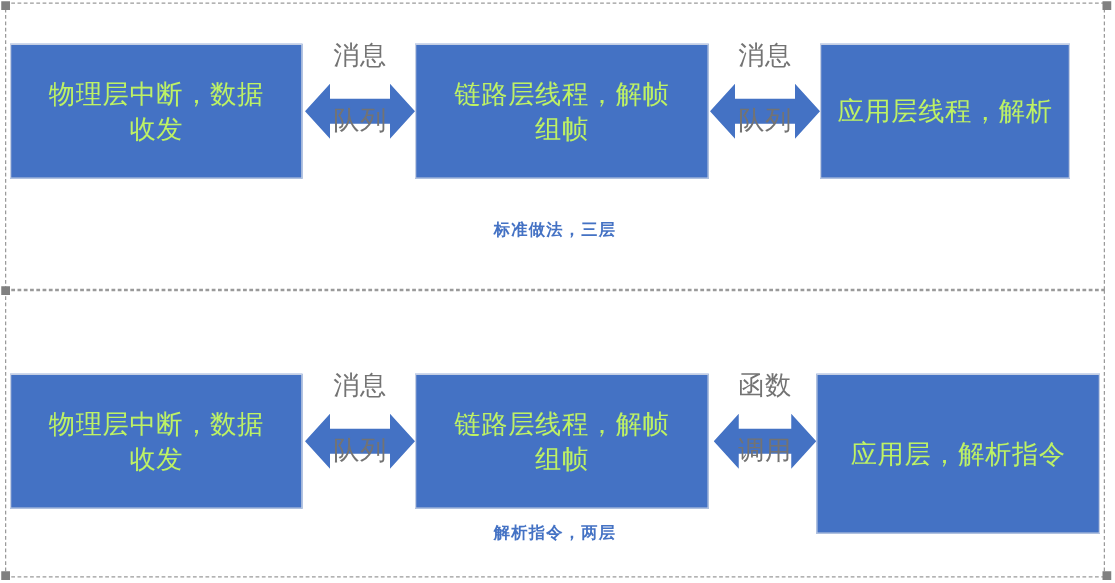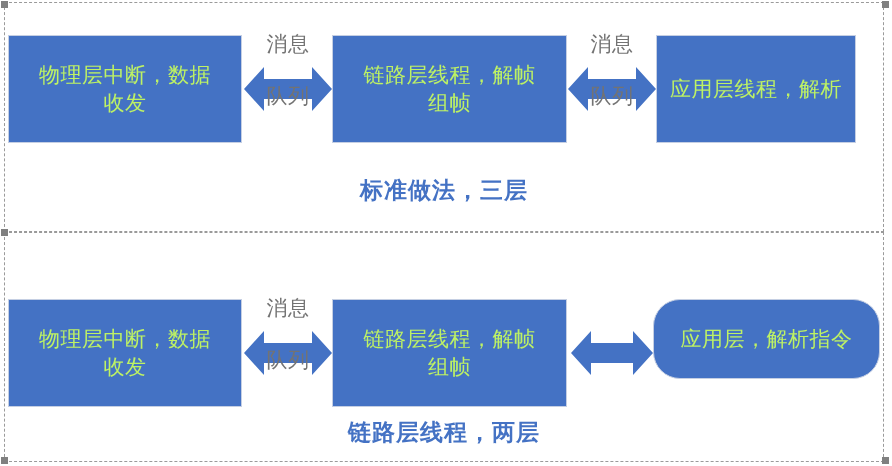--- a/index.html
+++ b/index.html
@@ -64,21 +64,21 @@
     text-align:center;
     letter-spacing:0.5px;
     white-space:pre-line;
   }
 
   
   .caption{
     position:absolute;
     color:#4472C4;
     font-weight:bold;
-    font-size:23px;
+    font-size:13px;
     letter-spacing:1px;
     text-align:center;
     width:100%;
     left:0;
   }
 </style>
 </head>
 <body>
 
 <div class="canvas">
@@ -152,29 +152,33 @@
         <span>链路层线程，解帧</span>
         <span>组帧</span>
       </div>
     </div>
 
     <div class="arrow" style="left:566px;top:96px;width:82px;height:48px;">
       <svg width="82" height="48" viewBox="0 0 82 48">
         <polygon points="0,24 20,2 20,14 62,14 62,2 82,24 62,46 62,34 20,34 20,46" fill="#4472C4"></polygon>
       </svg>
     </div>
+    <div class="arrow-label" style="left:566px;top:36px;width:82px;">
+      <span>函数</span><br>
+      <span>调用</span>
+    </div>
 
-    <div class="box" style="left:648px;top:66px;width:227px;height:80px;border-radius:27px;">
+    <div class="box" style="left:648px;top:66px;width:227px;height:128px;">
       <div>
         <span>应用层，解析指令</span>
         <span></span>
       </div>
     </div>
 
-    <div class="caption" style="top:184px;">链路层线程，两层</div>
+    <div class="caption" style="top:184px;">解析指令，两层</div>
   </div>
 
   <div class="handle" style="left:1px;top:1px;"></div>
   <div class="handle" style="left:882px;top:1px;"></div>
   <div class="handle" style="left:1px;top:229px;"></div>
   <div class="handle" style="left:1px;top:457px;"></div>
   <div class="handle" style="left:882px;top:457px;"></div>
 
 </div>
 

